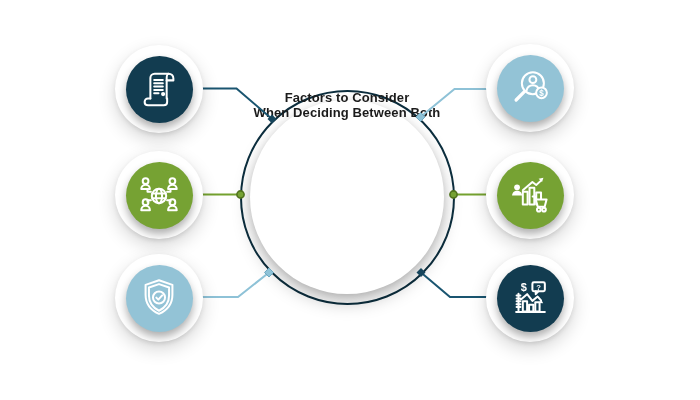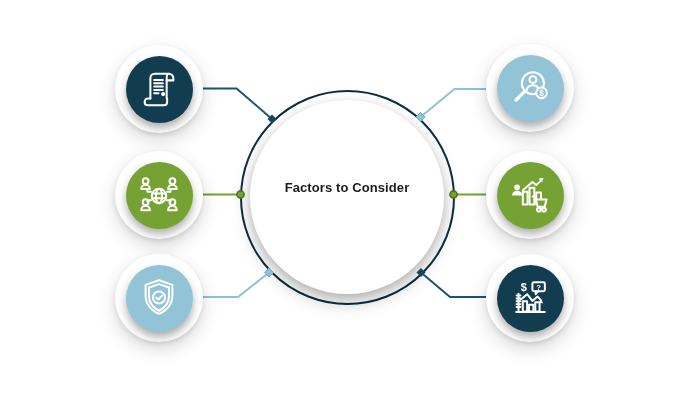--- a/index.html
+++ b/index.html
@@ -10,21 +10,21 @@
   
   .center-ring{
     position:absolute;left:240px;top:90px;width:215px;height:215px;
     box-sizing:border-box;border:2px solid #0c2e3e;border-radius:50%;
     z-index:1;
   }
   .center-white{
     position:absolute;left:250px;top:100px;width:194px;height:194px;
     border-radius:50%;background:#ffffff;
     box-shadow:0 8px 18px rgba(0,0,0,.25), 0 2px 6px rgba(0,0,0,.10);
-    z-index:1;display:flex;align-items:center;justify-content:center;text-align:center;
+    z-index:1;display:flex;justify-content:center;text-align:center;
   }
   .center-title{
     transform:translateY(-9px);
     font-size:13px;font-weight:700;color:#1b1b1b;line-height:1.12;letter-spacing:.1px;
   }
   .center-title span{display:block;}
   
   .connectors{position:absolute;left:0;top:0;z-index:2;pointer-events:none;}
   
   .node{
@@ -54,20 +54,21 @@
 </style>
 </head>
 <body>
 
 <div class="canvas">
 
   <div class="center-ring"></div>
   <div class="center-white">
     <div class="center-title">
       <span>Factors to Consider</span>
+      <span>When Deciding Between Both</span>
     </div>
   </div>
 
   <svg class="connectors" width="700" height="400" viewBox="0 0 700 400">
     <g fill="none" stroke-width="2">
       <path d="M197 88.5 H236.5 L272 119" stroke="#1a5570"></path>
       <path d="M197 194.5 H239" stroke="#74a12f"></path>
       <path d="M197 297 H238 L269 272.5" stroke="#8ec2d7"></path>
       <path d="M498 89 H454.5 L420.5 117" stroke="#8ec2d7"></path>
       <path d="M498 194.5 H454" stroke="#74a12f"></path>

